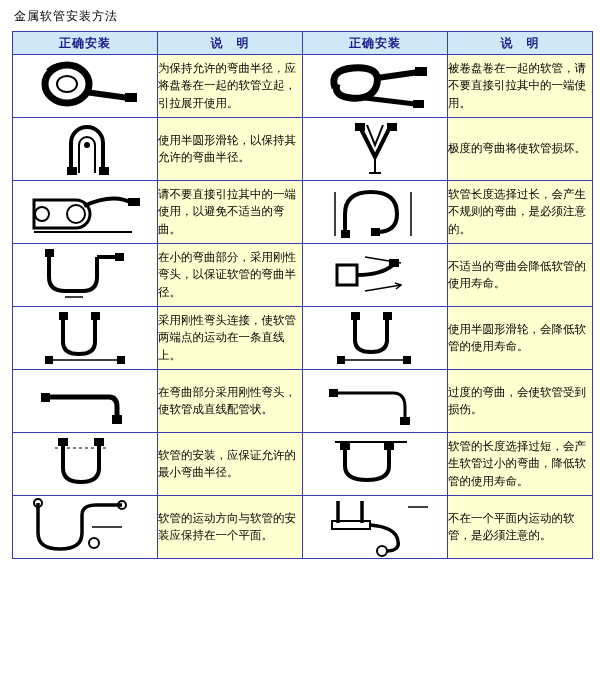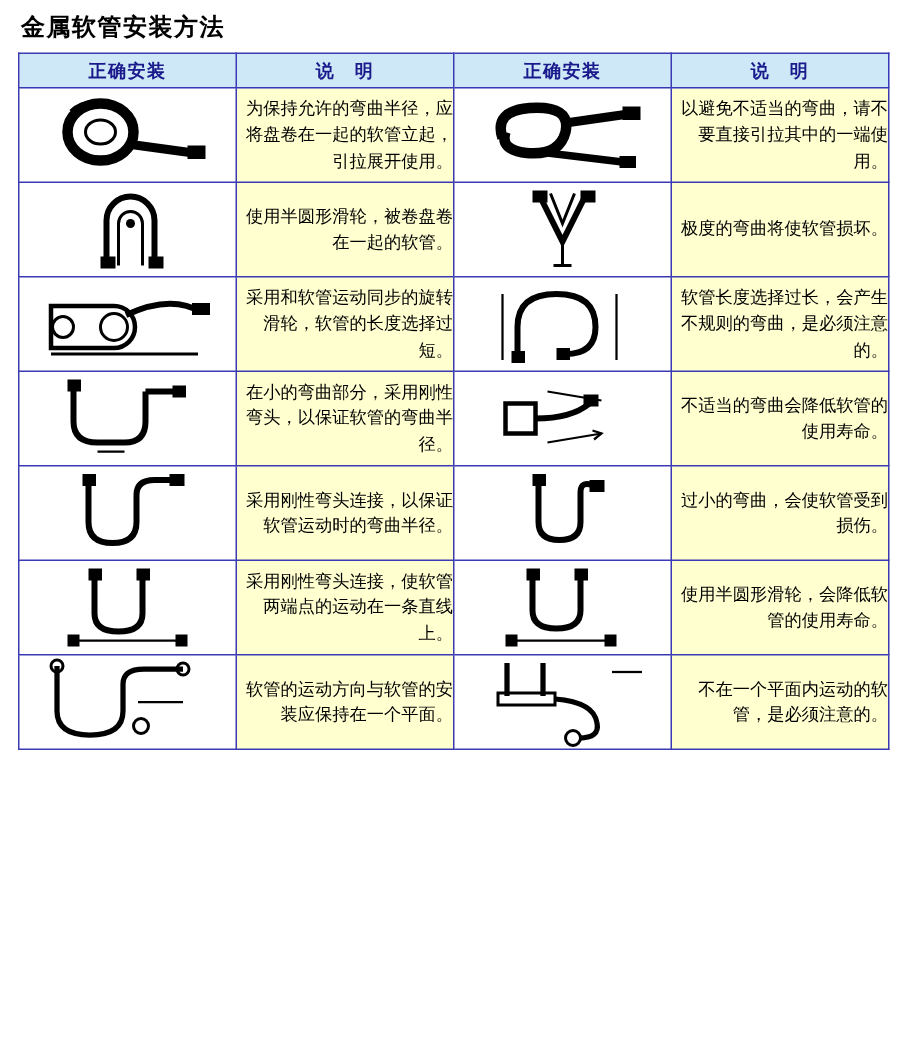--- a/index.html
+++ b/index.html
@@ -15,22 +15,22 @@
     overflow: hidden;
   }
   .page {
     width: 600px;
     height: 698px;
     position: relative;
     box-sizing: border-box;
     padding: 6px 12px 0 12px;
   }
   .doc-title {
-    font-size: 16px;
-    font-weight: bold;
+    font-size: 12px;
+    font-weight: normal;
     letter-spacing: 1px;
     margin: 2px 0 6px 2px;
     color: #000;
   }
   table.hose-table {
     border-collapse: collapse;
     width: 576px;
     table-layout: fixed;
     border: 1px solid #3a3ab4;
   }
@@ -54,21 +54,21 @@
     background: #ffffff;
     text-align: center;
     height: 62px;
   }
   td.desc-cell {
     background: #ffffd0;
     font-size: 11.5px;
     line-height: 1.5;
     color: #000;
     padding: 4px 6px;
-    text-align: right;
+    text-align: left;
   }
   .fig {
     display: block;
     margin: 0 auto;
   }
   
   tbody tr { height: 62px; }
 </style>
 </head>
 <body>
@@ -101,34 +101,34 @@
         <td class="desc-cell">为保持允许的弯曲半径，应将盘卷在一起的软管立起，引拉展开使用。</td>
         <td class="img-cell">
           <svg class="fig" width="120" height="56" viewBox="0 0 120 56">
             <path d="M20 30 Q14 12 38 10 Q66 8 62 26 Q58 42 36 40 Q18 38 22 26" fill="none" stroke="#000" stroke-width="7"></path>
             <path d="M62 20 L104 14" stroke="#000" stroke-width="6" fill="none"></path>
             <rect x="100" y="9" width="12" height="9" fill="#000"></rect>
             <path d="M50 40 L100 46" stroke="#000" stroke-width="5" fill="none"></path>
             <rect x="98" y="42" width="11" height="8" fill="#000"></rect>
           </svg>
         </td>
-        <td class="desc-cell">以避免不适当的弯曲，请不要直接引拉其中的一端使用。</td>
+        <td class="desc-cell">被卷盘卷在一起的软管，请不要直接引拉其中的一端使用。</td>
       </tr>
 
       <tr>
         <td class="img-cell">
           <svg class="fig" width="120" height="56" viewBox="0 0 120 56">
             <path d="M46 52 L46 22 A16 16 0 0 1 78 22 L78 52" fill="none" stroke="#000" stroke-width="4"></path>
             <path d="M54 52 L54 24 A8 8 0 0 1 70 24 L70 52" fill="none" stroke="#000" stroke-width="2"></path>
             <rect x="42" y="46" width="10" height="8" fill="#000"></rect>
             <rect x="74" y="46" width="10" height="8" fill="#000"></rect>
             <circle cx="62" cy="24" r="3" fill="#000"></circle>
           </svg>
         </td>
-        <td class="desc-cell">使用半圆形滑轮，被卷盘卷在一起的软管。</td>
+        <td class="desc-cell">使用半圆形滑轮，以保持其允许的弯曲半径。</td>
         <td class="img-cell">
           <svg class="fig" width="120" height="56" viewBox="0 0 120 56">
             <path d="M44 4 L60 36 L76 4" fill="none" stroke="#000" stroke-width="4"></path>
             <path d="M52 4 L60 24 L68 4" fill="none" stroke="#000" stroke-width="2"></path>
             <rect x="40" y="2" width="10" height="8" fill="#000"></rect>
             <rect x="72" y="2" width="10" height="8" fill="#000"></rect>
             <path d="M60 38 L60 52" stroke="#000" stroke-width="2"></path>
             <path d="M54 52 L66 52" stroke="#000" stroke-width="2"></path>
           </svg>
         </td>
@@ -139,21 +139,21 @@
         <td class="img-cell">
           <svg class="fig" width="126" height="56" viewBox="0 0 126 56">
             <path d="M12 16 L54 16 A14 14 0 0 1 54 44 L12 44 Z" fill="none" stroke="#000" stroke-width="3"></path>
             <circle cx="54" cy="30" r="9" fill="none" stroke="#000" stroke-width="2"></circle>
             <circle cx="20" cy="30" r="7" fill="none" stroke="#000" stroke-width="2"></circle>
             <path d="M62 22 Q92 8 112 20" fill="none" stroke="#000" stroke-width="4"></path>
             <rect x="106" y="14" width="12" height="8" fill="#000"></rect>
             <path d="M12 48 L110 48" stroke="#000" stroke-width="2"></path>
           </svg>
         </td>
-        <td class="desc-cell">采用和软管运动同步的旋转滑轮，软管的长度选择过短。</td>
+        <td class="desc-cell">请不要直接引拉其中的一端使用，以避免不适当的弯曲。</td>
         <td class="img-cell">
           <svg class="fig" width="120" height="56" viewBox="0 0 120 56">
             <path d="M30 52 L30 30 Q30 8 56 8 Q82 8 82 30 Q82 48 62 48" fill="none" stroke="#000" stroke-width="4"></path>
             <rect x="26" y="46" width="9" height="8" fill="#000"></rect>
             <rect x="56" y="44" width="9" height="8" fill="#000"></rect>
             <path d="M20 8 L20 52" stroke="#000" stroke-width="1.5"></path>
             <path d="M96 8 L96 52" stroke="#000" stroke-width="1.5"></path>
           </svg>
         </td>
         <td class="desc-cell">软管长度选择过长，会产生不规则的弯曲，是必须注意的。</td>
@@ -176,38 +176,20 @@
             <path d="M42 28 Q66 28 78 18" fill="none" stroke="#000" stroke-width="4"></path>
             <rect x="74" y="12" width="10" height="8" fill="#000"></rect>
             <path d="M50 44 L86 38" stroke="#000" stroke-width="1.5"></path>
             <path d="M80 36 L86 38 L81 42" fill="none" stroke="#000" stroke-width="1.5"></path>
             <path d="M50 10 L86 16" stroke="#000" stroke-width="1.5"></path>
           </svg>
         </td>
         <td class="desc-cell">不适当的弯曲会降低软管的使用寿命。</td>
       </tr>
 
-      <tr>
-        <td class="img-cell">
-          <svg class="fig" width="120" height="56" viewBox="0 0 120 56">
-            <path d="M34 4 L34 34 Q34 48 50 48 Q66 48 66 34 L66 16 Q66 6 78 6 L94 6" fill="none" stroke="#000" stroke-width="4"></path>
-            <rect x="30" y="2" width="9" height="8" fill="#000"></rect>
-            <rect x="88" y="2" width="10" height="8" fill="#000"></rect>
-          </svg>
-        </td>
-        <td class="desc-cell">采用刚性弯头连接，以保证软管运动时的弯曲半径。</td>
-        <td class="img-cell">
-          <svg class="fig" width="120" height="56" viewBox="0 0 120 56">
-            <path d="M44 4 L44 34 Q44 46 58 46 Q72 46 72 34 L72 14 Q72 6 82 10" fill="none" stroke="#000" stroke-width="4"></path>
-            <rect x="40" y="2" width="9" height="8" fill="#000"></rect>
-            <rect x="78" y="6" width="10" height="8" fill="#000"></rect>
-          </svg>
-        </td>
-        <td class="desc-cell">过小的弯曲，会使软管受到损伤。</td>
-      </tr>
 
       <tr>
         <td class="img-cell">
           <svg class="fig" width="120" height="56" viewBox="0 0 120 56">
             <path d="M38 4 L38 32 Q38 44 54 44 Q70 44 70 32 L70 4" fill="none" stroke="#000" stroke-width="4"></path>
             <rect x="34" y="2" width="9" height="8" fill="#000"></rect>
             <rect x="66" y="2" width="9" height="8" fill="#000"></rect>
             <path d="M24 50 L96 50" stroke="#000" stroke-width="1.5"></path>
             <rect x="20" y="46" width="8" height="8" fill="#000"></rect>
             <rect x="92" y="46" width="8" height="8" fill="#000"></rect>
@@ -220,21 +202,59 @@
             <rect x="36" y="2" width="9" height="8" fill="#000"></rect>
             <rect x="68" y="2" width="9" height="8" fill="#000"></rect>
             <path d="M26 50 L92 50" stroke="#000" stroke-width="1.5"></path>
             <rect x="22" y="46" width="8" height="8" fill="#000"></rect>
             <rect x="88" y="46" width="8" height="8" fill="#000"></rect>
           </svg>
         </td>
         <td class="desc-cell">使用半圆形滑轮，会降低软管的使用寿命。</td>
       </tr>
 
-
+      <tr>
+        <td class="img-cell">
+          <svg class="fig" width="120" height="56" viewBox="0 0 120 56">
+            <path d="M20 24 L84 24 Q92 24 92 34 L92 46" fill="none" stroke="#000" stroke-width="5"></path>
+            <rect x="16" y="20" width="9" height="9" fill="#000"></rect>
+            <rect x="87" y="42" width="10" height="9" fill="#000"></rect>
+          </svg>
+        </td>
+        <td class="desc-cell">在弯曲部分采用刚性弯头，使软管成直线配管状。</td>
+        <td class="img-cell">
+          <svg class="fig" width="120" height="56" viewBox="0 0 120 56">
+            <path d="M18 20 L78 20 Q90 20 90 34 L90 48" fill="none" stroke="#000" stroke-width="3"></path>
+            <rect x="14" y="16" width="9" height="8" fill="#000"></rect>
+            <rect x="85" y="44" width="10" height="8" fill="#000"></rect>
+          </svg>
+        </td>
+        <td class="desc-cell">过度的弯曲，会使软管受到损伤。</td>
+      </tr>
+
+      <tr>
+        <td class="img-cell">
+          <svg class="fig" width="120" height="56" viewBox="0 0 120 56">
+            <path d="M38 4 L38 32 Q38 46 56 46 Q74 46 74 32 L74 4" fill="none" stroke="#000" stroke-width="4"></path>
+            <rect x="33" y="2" width="10" height="8" fill="#000"></rect>
+            <rect x="69" y="2" width="10" height="8" fill="#000"></rect>
+            <path d="M30 12 L82 12" stroke="#000" stroke-width="1" stroke-dasharray="3,3"></path>
+          </svg>
+        </td>
+        <td class="desc-cell">软管的安装，应保证允许的最小弯曲半径。</td>
+        <td class="img-cell">
+          <svg class="fig" width="120" height="56" viewBox="0 0 120 56">
+            <path d="M30 10 L30 30 Q30 44 52 44 Q74 44 74 30 L74 10" fill="none" stroke="#000" stroke-width="4"></path>
+            <rect x="25" y="6" width="10" height="8" fill="#000"></rect>
+            <rect x="69" y="6" width="10" height="8" fill="#000"></rect>
+            <path d="M20 6 L92 6" stroke="#000" stroke-width="2"></path>
+          </svg>
+        </td>
+        <td class="desc-cell">软管的长度选择过短，会产生软管过小的弯曲，降低软管的使用寿命。</td>
+      </tr>
 
       <tr>
         <td class="img-cell">
           <svg class="fig" width="126" height="60" viewBox="0 0 126 60">
             <path d="M16 6 L16 36 Q16 52 38 52 Q60 52 60 36 L60 18 Q60 8 74 8 L100 8" fill="none" stroke="#000" stroke-width="3.5"></path>
             <circle cx="16" cy="6" r="4" fill="none" stroke="#000" stroke-width="2"></circle>
             <circle cx="100" cy="8" r="4" fill="none" stroke="#000" stroke-width="2"></circle>
             <path d="M70 30 L100 30" stroke="#000" stroke-width="1.5"></path>
             <circle cx="72" cy="46" r="5" fill="none" stroke="#000" stroke-width="2"></circle>
           </svg>

